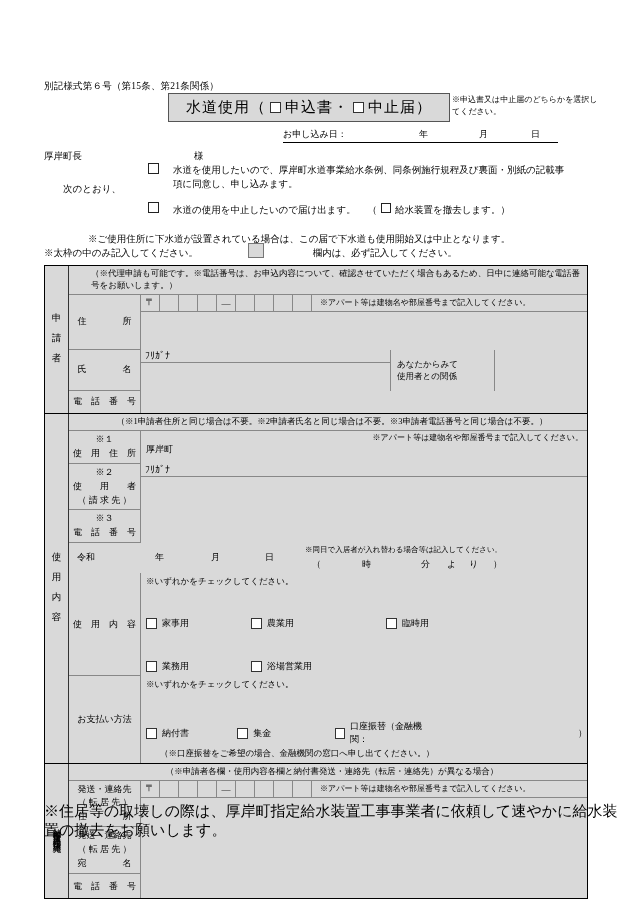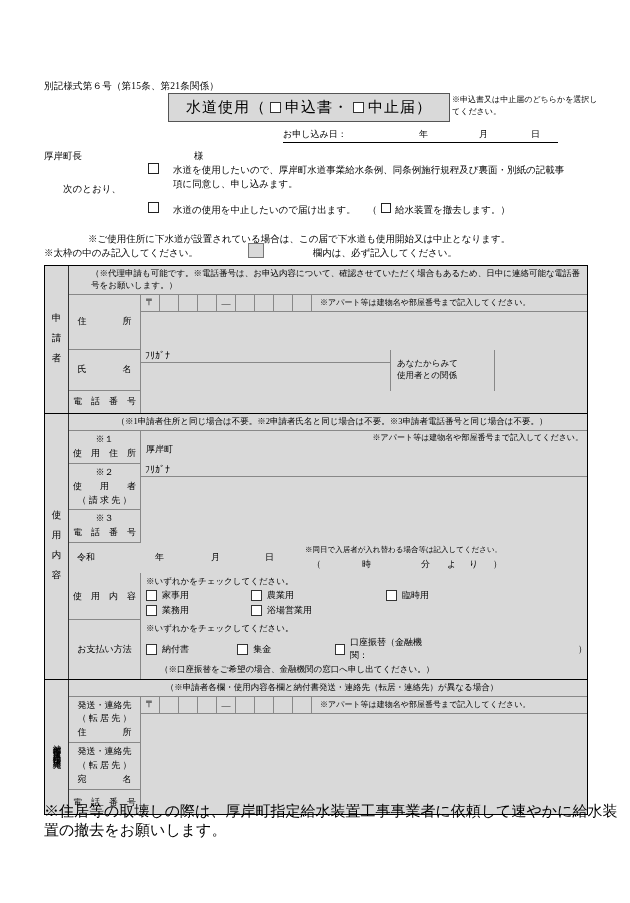--- a/index.html
+++ b/index.html
@@ -100,21 +100,21 @@
   .zipnote{margin-left:8px;font-size:8px;}
   .addrspace{height:38px;}
 
   .furi{height:13px;border-bottom:.8px solid #888;box-sizing:border-box;
     display:flex;align-items:center;padding-left:4px;font-size:10px;}
   .namespace{height:28px;}
 
   .rel{
     flex:0 0 105px;width:105px;border-left:.8px solid #888;border-right:.8px solid #888;
     box-sizing:border-box;padding:3px 6px;font-size:8.5px;line-height:1.5;
-    display:flex;flex-direction:column;justify-content:center;font-family:Liberation Mono, monospace;
+    display:flex;flex-direction:column;justify-content:center;
   }
   .relblank{flex:0 0 92px;width:92px;}
 
   .telrow{height:22px;}
 
   .prefill{padding-left:5px;font-size:9px;}
 
   .daterow{height:30px;position:relative;padding-left:6px;font-size:9px;}
   .daterow .reiwa{position:absolute;left:8px;top:8px;}
   .daterow .y{position:absolute;left:86px;top:8px;}
@@ -124,21 +124,21 @@
   .daterow .p1{position:absolute;left:243px;top:15px;}
   .daterow .hh{position:absolute;left:293px;top:15px;}
   .daterow .mm{position:absolute;left:352px;top:15px;}
   .daterow .yo{position:absolute;left:378px;top:15px;}
   .daterow .ri{position:absolute;left:400px;top:15px;}
   .daterow .p2{position:absolute;left:424px;top:15px;}
 
   .useblk{padding:2px 0 3px 5px;font-size:9px;line-height:1.5;}
   .useblk .note{font-size:8.5px;}
   .optrow{display:flex;margin-top:1px;}
-  .opt{display:flex;align-items:center;}
+  .opt{display:flex;align-items:center;margin-top:28px;}
   .opt .cb{display:inline-block;width:9px;height:9px;border:1px solid #333;background:#fff;margin-right:5px;}
   .o1{width:105px;}
   .o2{width:135px;}
 
   .payrow .opt .cb{margin-right:5px;}
   .pnote{font-size:8.5px;padding-left:14px;}
   .bankline{display:inline-block;width:175px;}
 
   .footer{position:absolute;left:44px;top:802px;font-size:15px;}
 </style>

